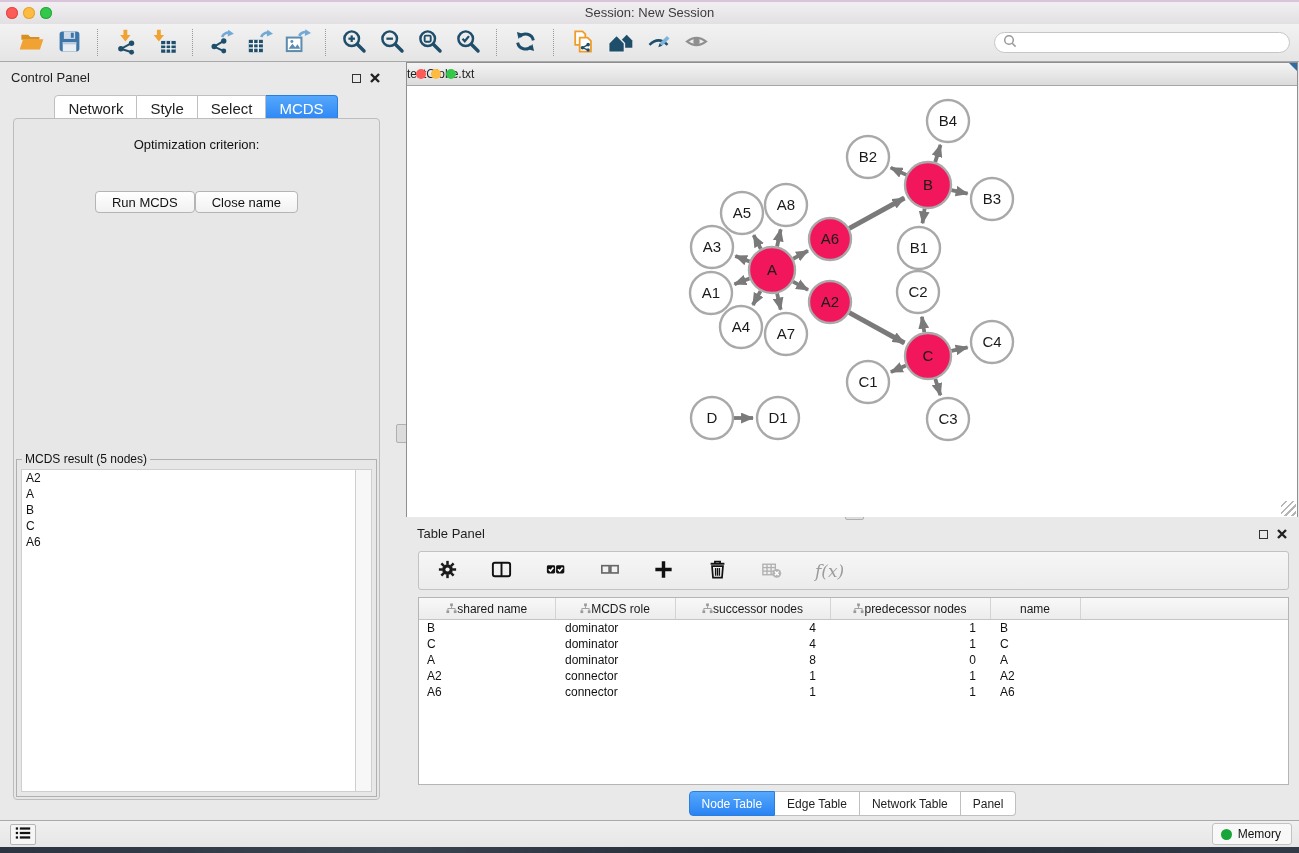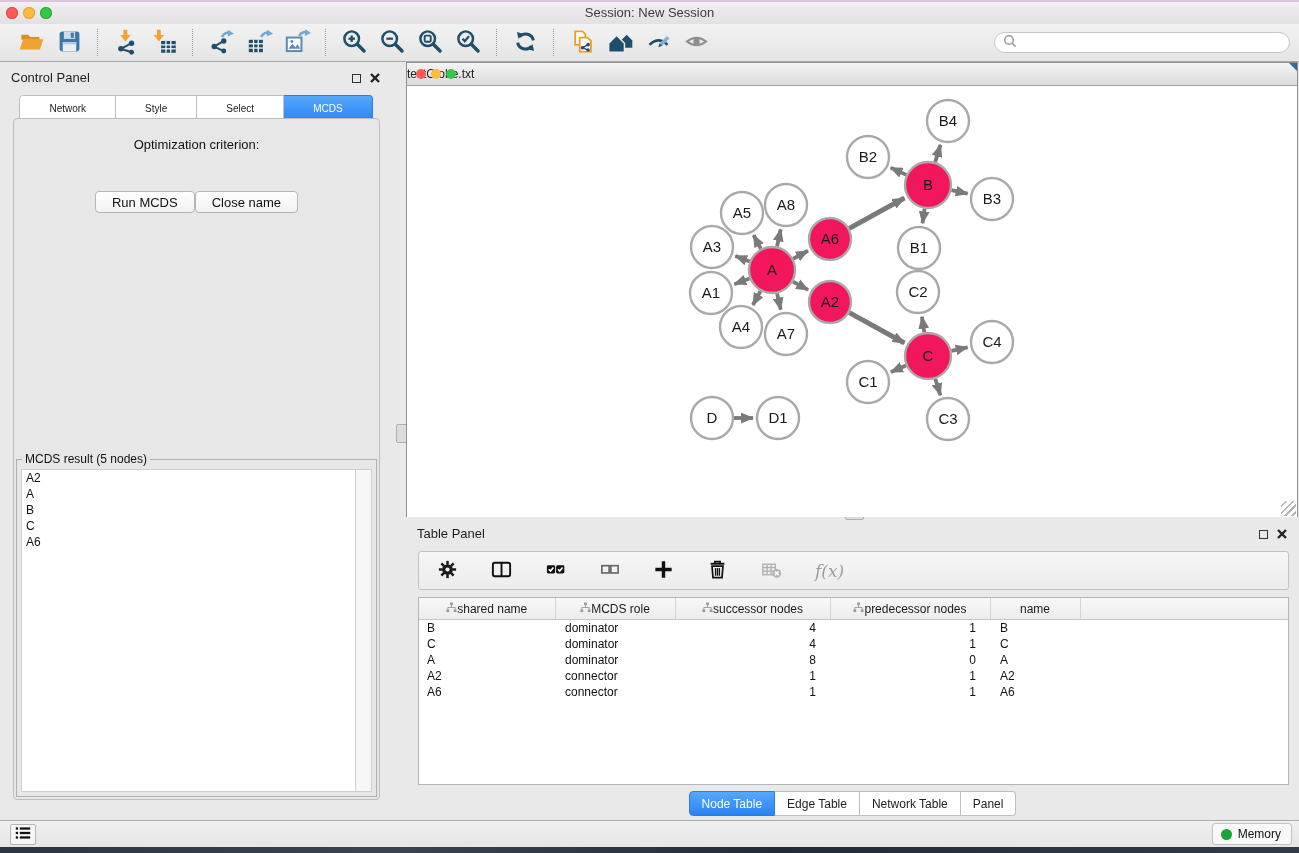--- a/index.html
+++ b/index.html
@@ -27,21 +27,21 @@
                padding-left:7px;box-sizing:border-box;}
   .search-wrap input{border:none;outline:none;flex:1;font-size:12px;height:16px;background:transparent;font-family:inherit;}
 
   
   .panel-title{position:absolute;top:8px;left:11px;font-size:13px;color:#1e1e1e;}
   .panel-ctrls{position:absolute;top:9px;right:12px;display:flex;gap:9px;align-items:center;}
   .float-ic{width:9px;height:9px;border:1.5px solid #333;display:inline-block;background:none;padding:0;}
   .close-btn{border:none;background:none;padding:0;display:flex;cursor:pointer;}
 
   
-  .tab{height:28px;line-height:18px;padding:0 29px;font-size:10px;background:#fff;
+  .tab{height:28px;line-height:18px;padding:0 13px;font-size:15px;background:#fff;
        border:1px solid #bfbfbf;border-left-width:0;color:#222;box-sizing:border-box;cursor:pointer;font-family:inherit;}
   .tab:first-child{border-left-width:1px;border-radius:4px 0 0 4px;}
   .tab:last-child{border-radius:0 4px 4px 0;}
   .tab.selected{background:linear-gradient(#55a8fc,#2a83f3);border-color:#2a7fdd;color:#fff;}
 
   
   .control-panel{position:absolute;left:0;top:62px;width:392px;height:758px;}
   .cp-tabs{position:absolute;top:33px;left:0;right:0;display:flex;justify-content:center;}
   .cp-body{position:absolute;left:13px;right:12px;top:56px;bottom:20px;background:#e7e7e7;
            border:1px solid #bdbdbd;border-radius:4px;}
@@ -89,21 +89,21 @@
               display:flex;align-items:center;padding-left:13px;gap:23px;}
   .tp-btn{width:31px;height:30px;border:none;background:none;display:flex;align-items:center;justify-content:center;padding:0;cursor:pointer;}
   .tp-btn svg{width:23px;height:23px;}
   .fx{font-family:"DejaVu Serif",serif;font-style:italic;font-size:17px;color:#9c9c9c;margin-left:5px;}
   .tp-table-wrap{position:absolute;left:12px;right:10px;top:79px;height:188px;box-sizing:border-box;
                  background:#fff;border:1px solid #b5b5b5;overflow:hidden;}
   table{border-collapse:collapse;width:100%;table-layout:fixed;}
   thead th{height:21px;background:linear-gradient(#f8f8f8,#ececec);border-bottom:1px solid #c5c5c5;
            border-right:1px solid #d4d4d4;font-weight:normal;font-size:12px;color:#1a1a1a;padding:0;}
   thead th:last-child{border-right:none;}
-  .th-inner{display:flex;justify-content:center;}
+  .th-inner{display:flex;align-items:center;justify-content:center;}
   tbody td{height:16px;padding:0;color:#111;font-size:12px;line-height:16px;overflow:hidden;white-space:nowrap;}
   td.c0{padding-left:8px;}
   td.c1{padding-left:10px;}
   td.c2,td.c3{text-align:right;padding-right:14px;}
   td.c4{padding-left:10px;}
   .tp-tabs{position:absolute;left:0;right:0;top:273px;display:flex;justify-content:center;}
   .tp-tabs .tab{height:25px;line-height:16px;font-size:12px;padding:0 12px;}
 
   
   .status-bar{position:absolute;left:0;top:820px;width:1299px;height:27px;box-sizing:border-box;

